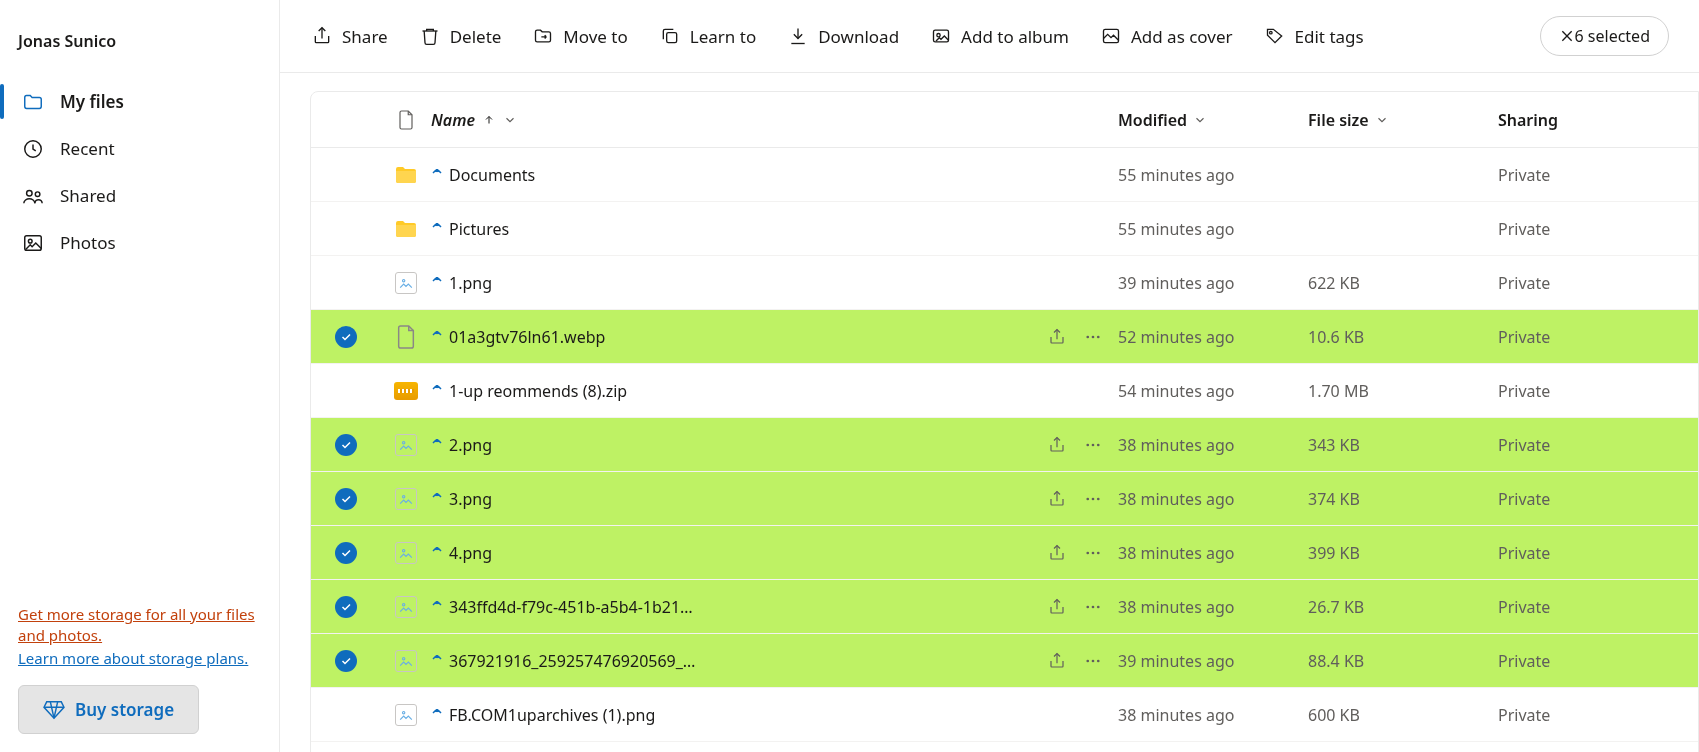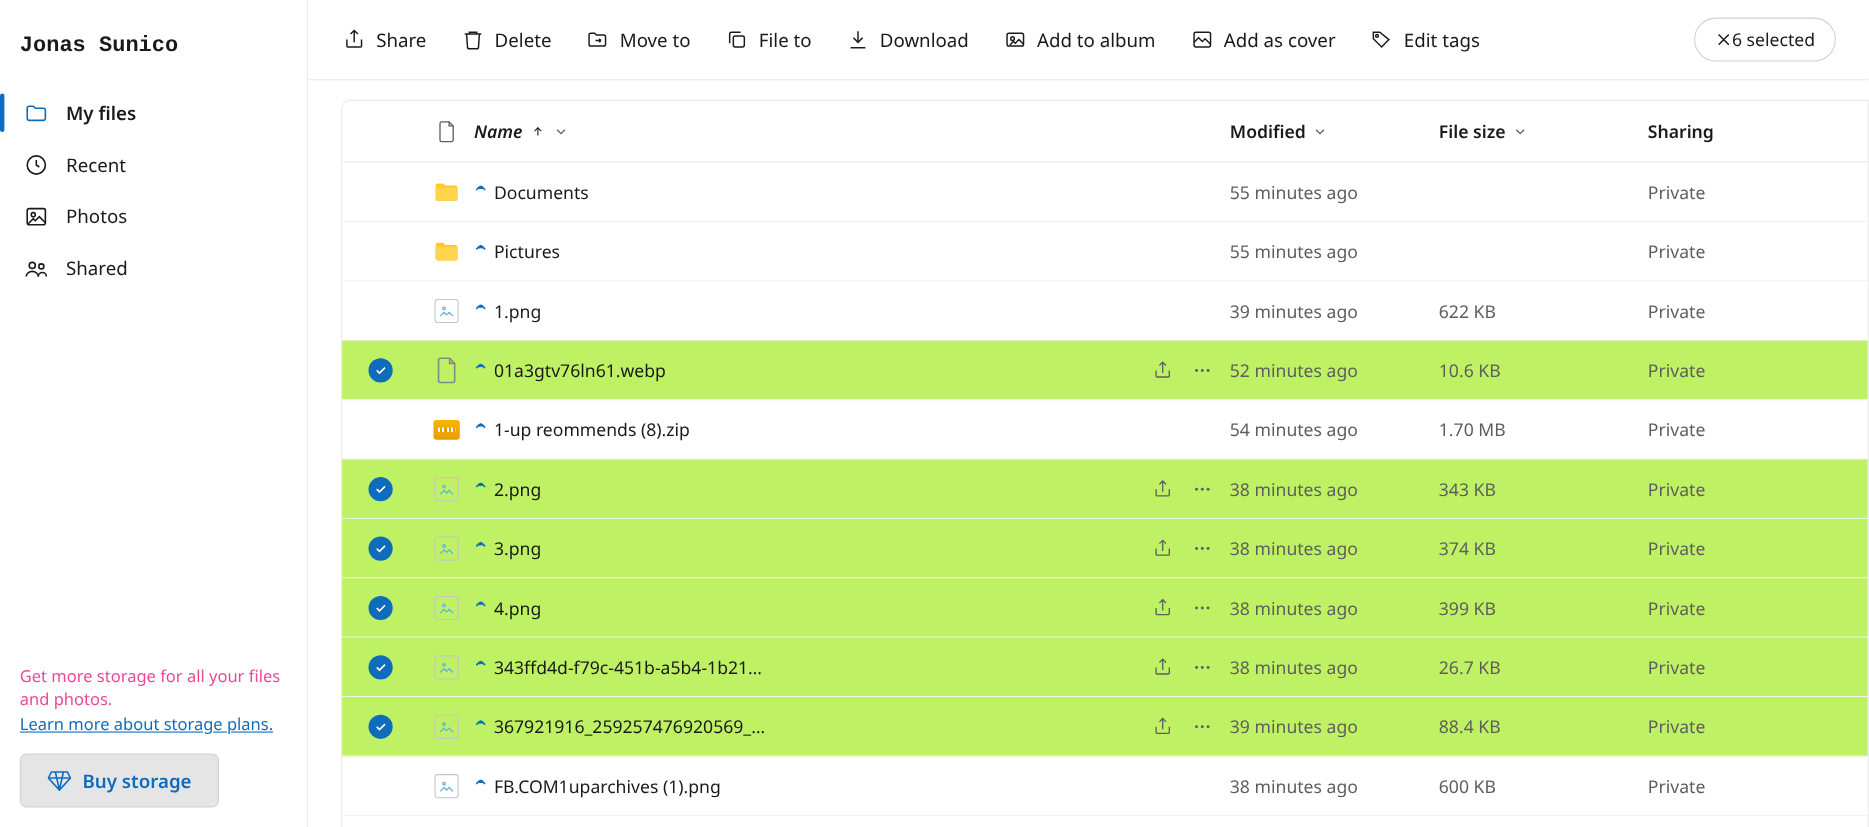--- a/index.html
+++ b/index.html
@@ -1,29 +1,29 @@
 <!DOCTYPE html>
 <html><head>
 <meta charset="utf-8">
 <style>
   * { box-sizing: border-box; margin: 0; padding: 0; }
   body { font-family: "Segoe UI", -apple-system, system-ui, sans-serif; color: #1b1a19; background: #fff; width: 1699px; height: 752px; overflow: hidden; }
   .app { display: flex; height: 100%; }
 
   
   .sidebar { width: 280px; border-right: 1px solid #eaeaea; display: flex; flex-direction: column; padding-top: 22px; }
-  .user-name { font-size: 20px; font-weight: 600; padding: 8px 18px 18px 18px; font-family: Liberation Mono, monospace; }
+  .user-name { font-size: 16px; font-weight: 600; padding: 8px 18px 18px 18px; }
   .nav { list-style: none; margin-top: 8px; }
   .nav-item { display: flex; align-items: center; gap: 16px; padding: 12px 18px 12px 22px; font-size: 17px; cursor: pointer; color: #1b1a19; }
   .nav-item.active { font-weight: 600; position: relative; }
   .nav-item.active::before { content: ""; position: absolute; left: 0; top: 6px; bottom: 6px; width: 4px; background: #0f6cbd; border-radius: 2px; }
   .nav-item svg { flex: 0 0 auto; }
   .nav-item.active svg { color: #0f6cbd; }
   .storage-block { margin-top: auto; padding: 0 18px 18px 18px; }
-  .storage-msg { color: #ec4899; font-size: 15px; line-height: 1.4; }
+  .storage-msg { color: #c2410c; font-size: 15px; line-height: 1.4; text-decoration: underline; }
   .storage-link { color: #0f6cbd; text-decoration: underline; font-size: 15px; cursor: pointer; display: inline-block; margin-top: 2px; }
   .buy-btn { margin-top: 16px; border: 1px solid #d1d1d1; border-radius: 6px; padding: 12px 24px; background: #e5e5e5; display: inline-flex; align-items: center; gap: 10px; font-size: 17px; color: #0f6cbd; font-weight: 600; cursor: pointer; }
 
   
   .main { flex: 1; display: flex; flex-direction: column; overflow: hidden; }
   .toolbar { display: flex; align-items: center; padding: 16px 30px 16px 30px; gap: 28px; border-bottom: 1px solid #eaeaea; }
   .tbtn { display: inline-flex; align-items: center; gap: 10px; font-size: 17px; color: #1b1a19; cursor: pointer; background: none; border: none; padding: 4px 2px; }
   .spacer { flex: 1; }
   .sel-pill { border: 1px solid #d1d1d1; border-radius: 999px; padding: 8px 18px; display: inline-flex; align-items: center; font-size: 16px; cursor: pointer; }
 
@@ -79,37 +79,37 @@
             <svg width="22" height="22" viewBox="0 0 24 24" fill="none" stroke="currentColor" stroke-width="1.6">
               <circle cx="12" cy="12" r="9"></circle>
               <path d="M12 7v5l3 2"></path>
             </svg>
           </span>
           <span>Recent</span>
         </li>
         <li class="nav-item">
           <span>
             <svg width="22" height="22" viewBox="0 0 24 24" fill="none" stroke="currentColor" stroke-width="1.6">
-              <rect x="3" y="4" width="18" height="16" rx="2"></rect>
-              <circle cx="9" cy="10" r="2"></circle>
-              <path d="M21 18l-6-6-4 4-2-2-5 5"></path>
-            </svg>
-          </span>
-          <span>Photos</span>
+              <circle cx="8" cy="9" r="3"></circle>
+              <circle cx="17" cy="10" r="2.5"></circle>
+              <path d="M2 20c0-3 3-5 6-5s6 2 6 5"></path>
+              <path d="M14 20c0-2.5 2-4 4-4s4 1.5 4 4"></path>
+            </svg>
+          </span>
+          <span>Shared</span>
         </li>
         <li class="nav-item">
           <span>
             <svg width="22" height="22" viewBox="0 0 24 24" fill="none" stroke="currentColor" stroke-width="1.6">
-              <circle cx="8" cy="9" r="3"></circle>
-              <circle cx="17" cy="10" r="2.5"></circle>
-              <path d="M2 20c0-3 3-5 6-5s6 2 6 5"></path>
-              <path d="M14 20c0-2.5 2-4 4-4s4 1.5 4 4"></path>
-            </svg>
-          </span>
-          <span>Shared</span>
+              <rect x="3" y="4" width="18" height="16" rx="2"></rect>
+              <circle cx="9" cy="10" r="2"></circle>
+              <path d="M21 18l-6-6-4 4-2-2-5 5"></path>
+            </svg>
+          </span>
+          <span>Photos</span>
         </li>
       </ul>
     <div class="storage-block">
       <div class="storage-msg">Get more storage for all your files and photos.</div>
       <a class="storage-link">Learn more about storage plans.</a>
       <div>
         <button class="buy-btn">
           <span>
             <svg width="22" height="20" viewBox="0 0 24 22" fill="none" stroke="#0f6cbd" stroke-width="1.6">
                 <path d="M4 2h16l3 6-11 12L1 8l3-6z"></path>
@@ -153,21 +153,21 @@
           </span>
         <span>Move to</span>
       </button>
       <button class="tbtn">
         <span>
             <svg width="20" height="20" viewBox="0 0 24 24" fill="none" stroke="currentColor" stroke-width="1.6">
               <rect x="8" y="8" width="12" height="12" rx="2"></rect>
               <path d="M4 16V6a2 2 0 012-2h10"></path>
             </svg>
           </span>
-        <span>File to</span>
+        <span>Learn to</span>
       </button>
       <button class="tbtn">
         <span>
             <svg width="20" height="20" viewBox="0 0 24 24" fill="none" stroke="currentColor" stroke-width="1.6">
               <path d="M12 3v12"></path>
               <path d="M7 10l5 5 5-5"></path>
               <path d="M4 21h16"></path>
             </svg>
           </span>
         <span>Download</span>

